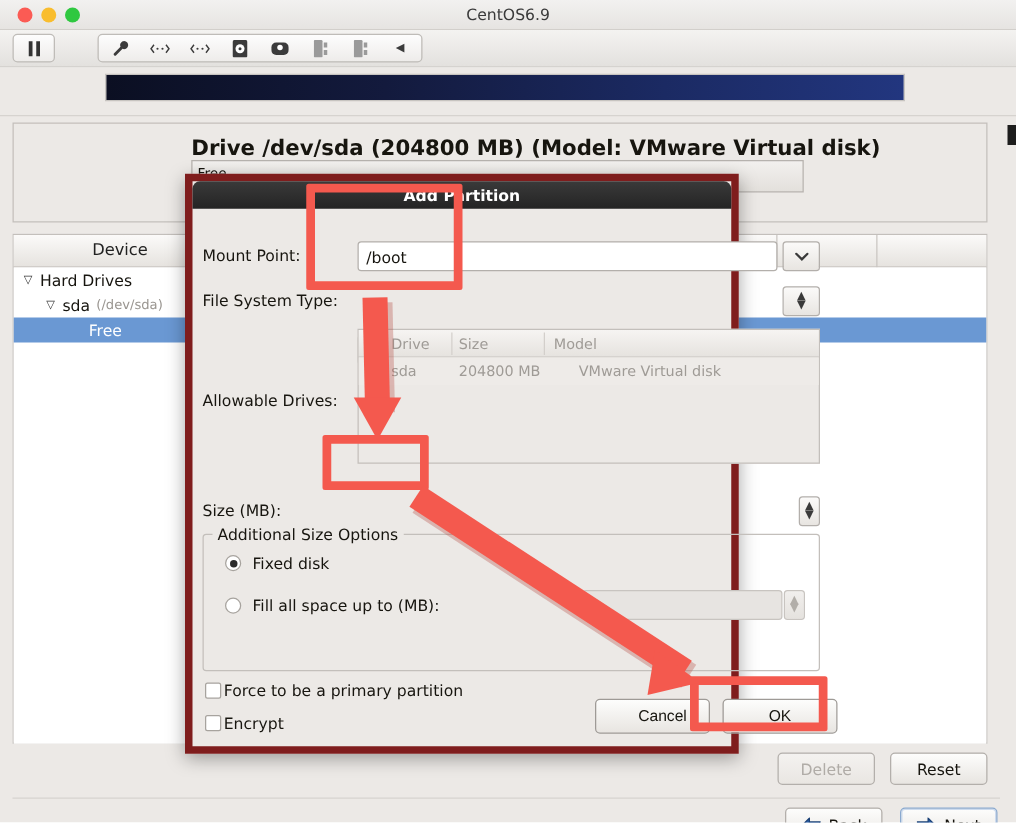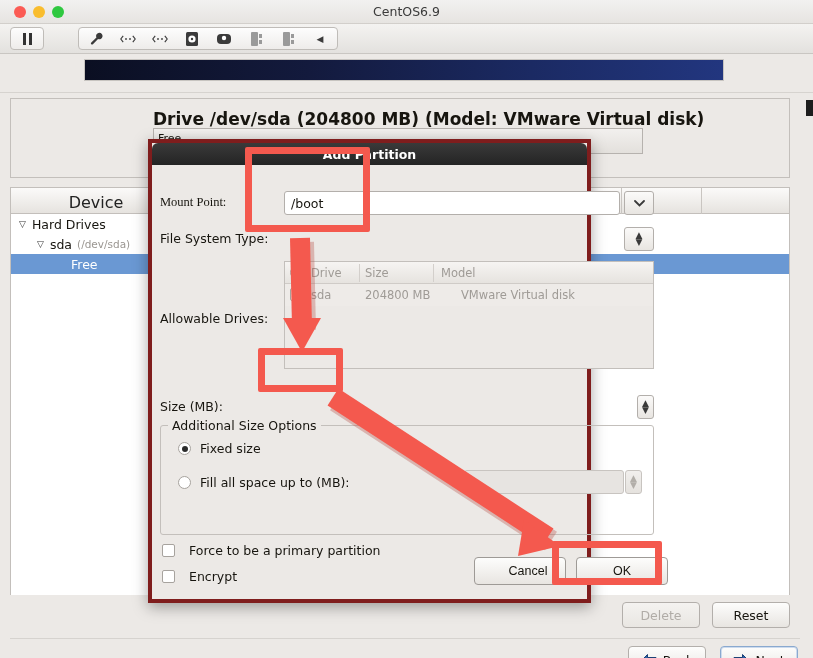--- a/index.html
+++ b/index.html
@@ -85,21 +85,21 @@
   
   .devtable {
     position: absolute; left: 0; top: 89px; width: 780px; height: 408px;
     border: 1px solid #c3bfbb; background: #ffffff;
   }
   .dev-head {
     height: 26px; background: linear-gradient(#fbfaf9, #e6e3df);
     border-bottom: 1px solid #c3bfbb; position: relative;
   }
   .dev-head-cell {
-    position: absolute; top: 5px; font-size: 16px; color: #222; text-align: center;
+    position: absolute; top: 5px; font-size: 13px; color: #222; text-align: center;
   }
   .dev-head-cell.c0 { left: 0; width: 170px; }
   .dev-head-sep { position: absolute; top: 0; width: 1px; height: 26px; background: #c9c5c1; }
   .dev-rows { position: relative; background: #fff; height: 381px; }
   .dev-row {
     position: relative; height: 20px; font-size: 12.5px; color: #17150f;
     display: flex; align-items: center; padding-left: 8px;
   }
   .dev-row.sel { background: #6a98d3; color: #ffffff; }
   .tri { display: inline-block; margin-right: 6px; font-size: 9px; color: #333; }
@@ -126,21 +126,21 @@
   .nav-row { position: absolute; left: 0; top: 592px; width: 813px; height: 34px; }
   .btn-nav { position: absolute; top: 0; width: 78px; height: 28px; gap: 6px; }
   .btn-back { right: 107px; }
   .btn-next { right: 15px; border-color: #8aa9cf; box-shadow: 0 0 0 1px #cddbee inset; }
   .arrow-svg { display: block; }
 
   
   .dialog {
     position: absolute; left: 148px; top: 139px; width: 443px; height: 464px;
     background: #ece9e6;
-    border: 4px solid #7f1d1d;
+    border: 6px solid #7f1d1d;
     box-shadow: 0 4px 14px rgba(0,0,0,.35);
   }
   .dlg-title {
     height: 22px; background: linear-gradient(#3a3a3a, #242424);
     border-top-left-radius: 6px; border-top-right-radius: 6px;
     color: #ffffff; font-size: 12.5px; font-weight: bold;
     display: flex; align-items: center; justify-content: center;
   }
   .dlg-body { position: relative; height: 441px; padding: 0; }
 
@@ -189,21 +189,21 @@
   .group-legend {
     position: absolute; left: 18px; top: 245px; background: #ece9e6;
     padding: 0 4px; font-size: 12.5px; color: #17150f;
   }
   .radio-row { position: absolute; display: flex; align-items: center; gap: 9px; font-size: 12.5px; color: #17150f; }
   .rdo {
     width: 13px; height: 13px; border: 1px solid #a7a39e; background: #fff;
     border-radius: 50%; display: inline-flex; align-items: center; justify-content: center; flex: none;
   }
   .rdo i { width: 6px; height: 6px; border-radius: 50%; background: #2b2b2b; display: block; }
-  .chk-row { position: absolute; display: flex; align-items: center; gap: 14px; font-size: 12.5px; color: #17150f; }
+  .chk-row { position: absolute; display: flex; align-items: center; gap: 2px; font-size: 12.5px; color: #17150f; }
 
   .disabled-field {
     position: absolute; height: 24px; background: #e7e4e1;
     border: 1px solid #c8c4c0; border-radius: 3px;
     display: flex; align-items: center; padding-left: 6px;
     font-size: 12.5px; color: #b2aea9;
   }
   .stepper-btn.dis { background: linear-gradient(#f1efed, #e5e2de); border-color: #c8c4c0; color: #b2aea9; }
 
   .dlg-btn {
@@ -360,21 +360,21 @@
       </button>
     </div>
   </div>
 
   <div class="edge-bit"></div>
 
   <div class="dialog">
     <div class="dlg-title">Add Partition</div>
     <div class="dlg-body">
 
-      <div class="lbl" style="left:8px; top:30px;font-family:Liberation Serif, serif;">Mount Point:</div>
+      <div class="lbl" style="left:8px; top:30px;">Mount Point:</div>
       <div class="field" style="left:132px; top:26px; width:336px;">/boot</div>
       <div class="stepper-btn" style="left:472px; top:26px; width:30px;">
         <svg width="11" height="7" viewBox="0 0 11 7">
             <path d="M1 1l4.5 4.5L10 1" stroke="#3a3a3a" stroke-width="1.8" fill="none" stroke-linecap="round"></path>
           </svg>
       </div>
 
       <div class="lbl" style="left:8px; top:66px;">File System Type:</div>
       <div class="field" style="left:132px; top:62px; width:336px;margin-top:39px;">ext4</div>
       <div class="stepper-btn" style="left:472px; top:62px; width:30px;">
@@ -410,21 +410,21 @@
           </span>
       </div>
 
       <div class="group-box" style="left:8px; top:260px; width:494px; height:110px;"></div>
       <div class="group-legend" style="left:16px; top:253px;">Additional Size Options</div>
 
       <div class="radio-row" style="left:26px; top:276px;">
         <span class="rdo">
             <i></i>
           </span>
-        <span>Fixed size</span>
+        <span>Fixed disk</span>
       </div>
 
       <div class="radio-row" style="left:26px; top:310px;">
         <span class="rdo"></span>
         <span>Fill all space up to (MB):</span>
       </div>
       <div class="disabled-field" style="left:312px; top:305px; width:160px;">1</div>
       <div class="stepper-btn dis" style="left:473px; top:305px; width:17px;">
         <span class="stepper-inner">
             <span>▲</span>

